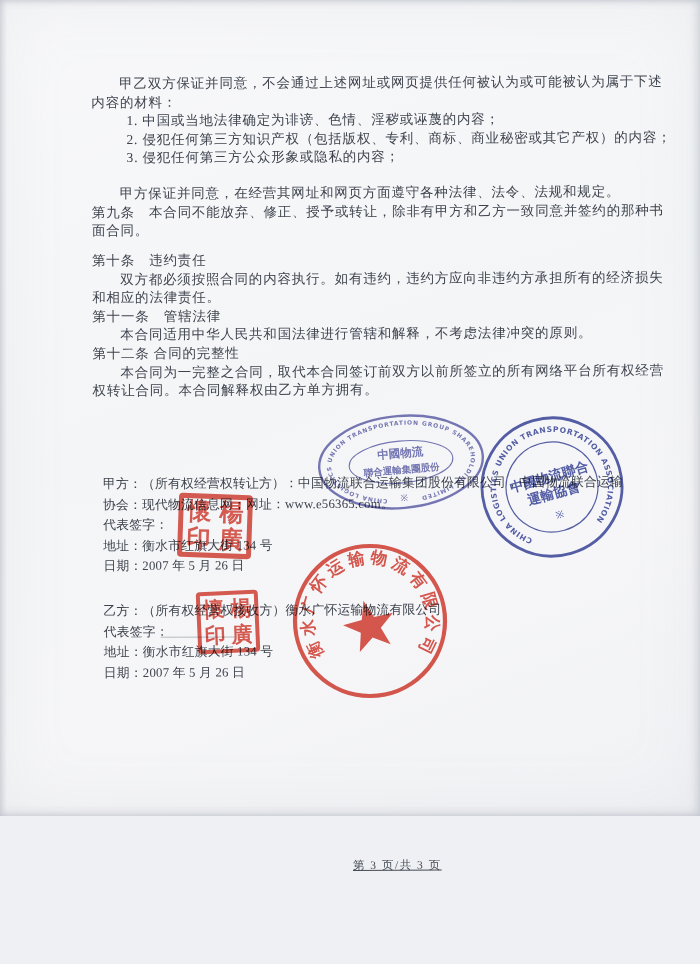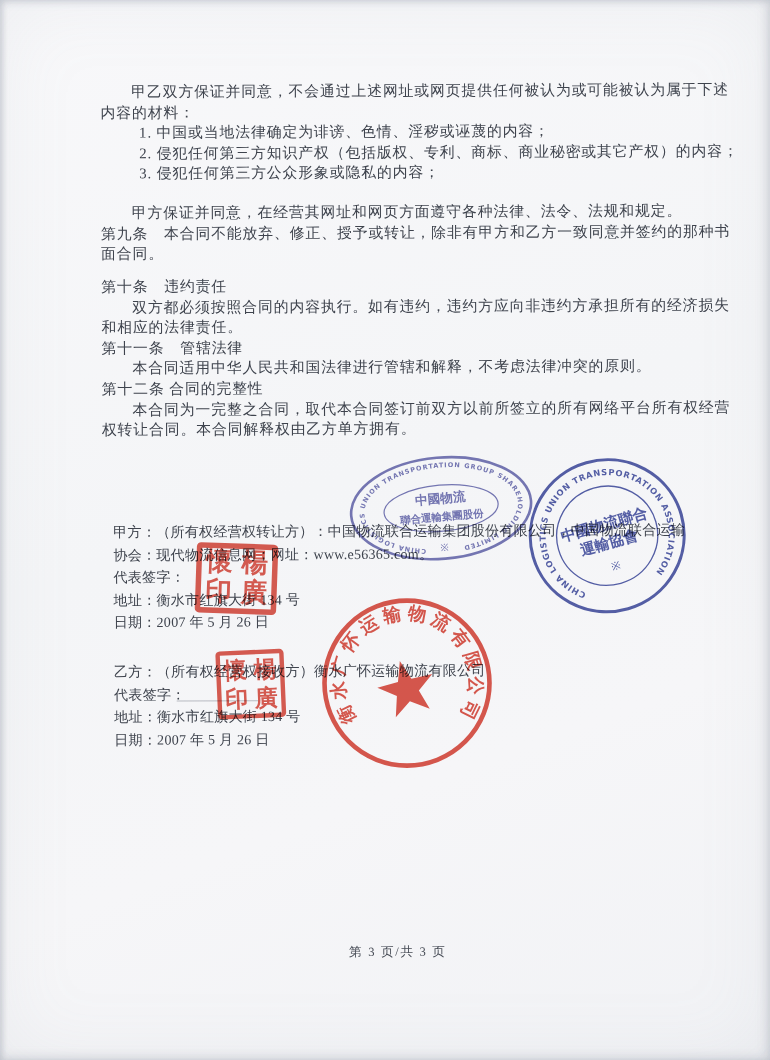--- a/index.html
+++ b/index.html
@@ -2,21 +2,21 @@
 <html><head>
 <meta charset="utf-8">
 <style>
   html,body{margin:0;padding:0;}
   body{
     width:700px;height:964px;position:relative;overflow:hidden;
     background:#eef0f3;
     font-family:"Liberation Serif","DejaVu Serif",serif;
   }
   .page{
-    position:absolute;left:0;top:0;width:700px;height:964px;
+    position:absolute;left:0;top:0;width:700px;height:816px;
     background:linear-gradient(160deg,#f8f8fa 0%,#f4f5f7 45%,#f6f6f8 70%,#f1f2f5 100%);
     box-shadow:
       inset 0 0 70px rgba(150,155,170,0.10),
       inset -4px 0 10px rgba(140,146,162,0.18),
       inset 0 -4px 10px rgba(140,146,162,0.14),
       inset 3px 0 5px rgba(150,156,170,0.20),
       inset 0 3px 6px rgba(150,156,170,0.12);
   }
   .textlayer{position:absolute;left:0;top:0;width:700px;height:964px;color:#3e434d;transform:rotate(-0.25deg);}
   .block{position:absolute;white-space:nowrap;}
@@ -25,22 +25,22 @@
   .ind{padding-left:28px;}
   .ind2{padding-left:35px;}
   .party-block{left:103px;width:520px;}
   .party-block .ln{height:20.6px;line-height:20.6px;font-size:12.8px;letter-spacing:0.2px;}
   #blockA{top:74px;}
   #blockB{top:184px;}
   #blockC{top:251px;}
   #partyA{top:473px;}
   #partyB{top:600px;}
   #footer{
-    position:absolute;left:280px;top:858px;width:160px;text-align:center;
-    font-size:11.5px;letter-spacing:1.5px;color:#464b55;
+    position:absolute;left:280px;top:858px;width:160px;text-align:right;
+    font-size:11.5px;letter-spacing:1.5px;color:#464b55;text-decoration:underline;
   }
   .sigline{position:absolute;left:160px;top:636px;width:74px;height:1px;background:rgba(110,116,128,0.45);}
 
   
   .stamp{position:absolute;mix-blend-mode:multiply;pointer-events:none;}
   #stamp-oval{left:315px;top:413px;width:172px;height:98px;transform:rotate(-5deg);opacity:0.88;}
   #stamp-assoc{left:478px;top:411px;width:148px;height:152px;transform:rotate(-16deg);opacity:0.9;}
   #stamp-company{left:286px;top:537px;width:168px;height:168px;opacity:0.84;}
   .seal{
     position:absolute;border-style:solid;border-color:#d5392c;border-radius:4px;

